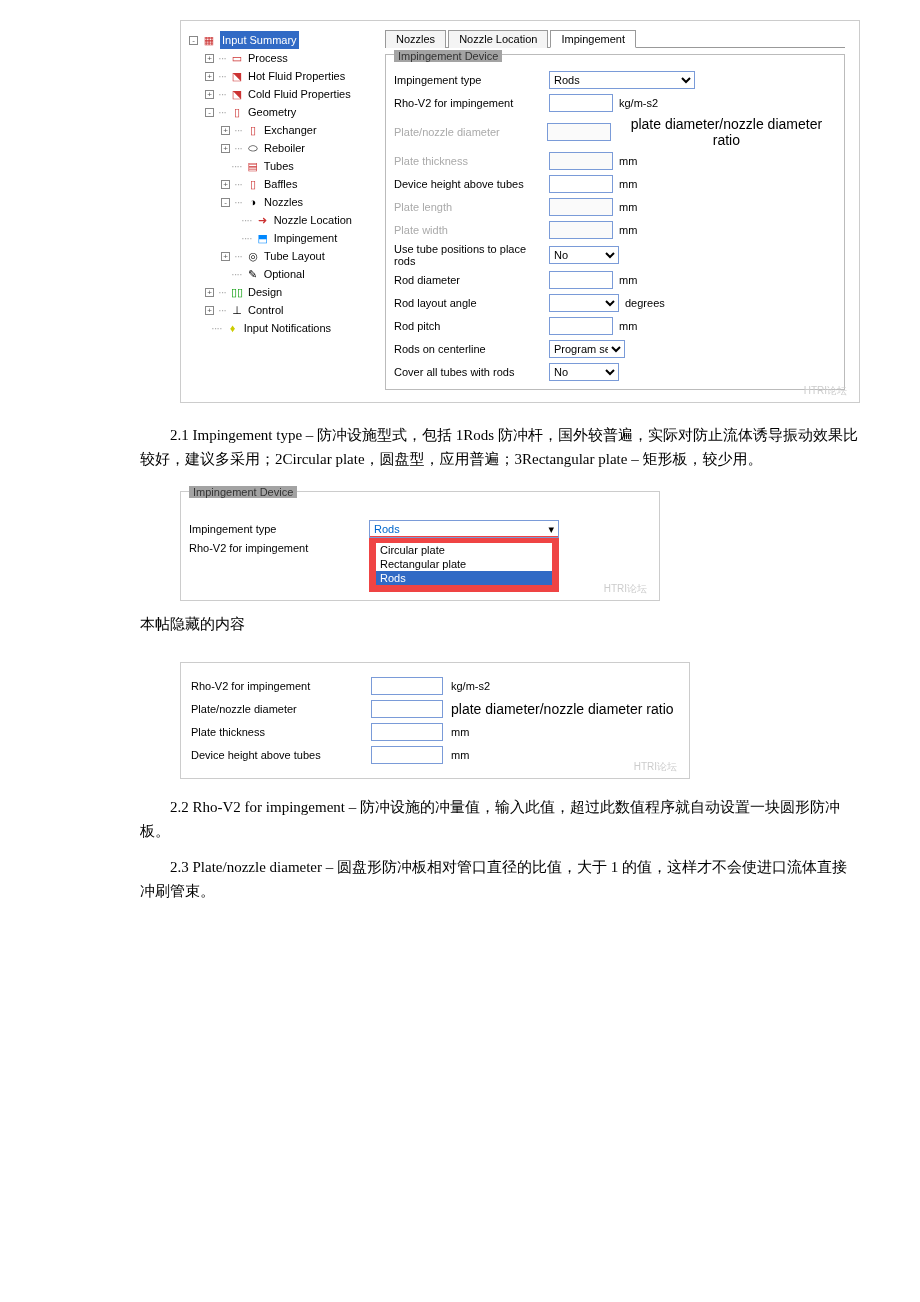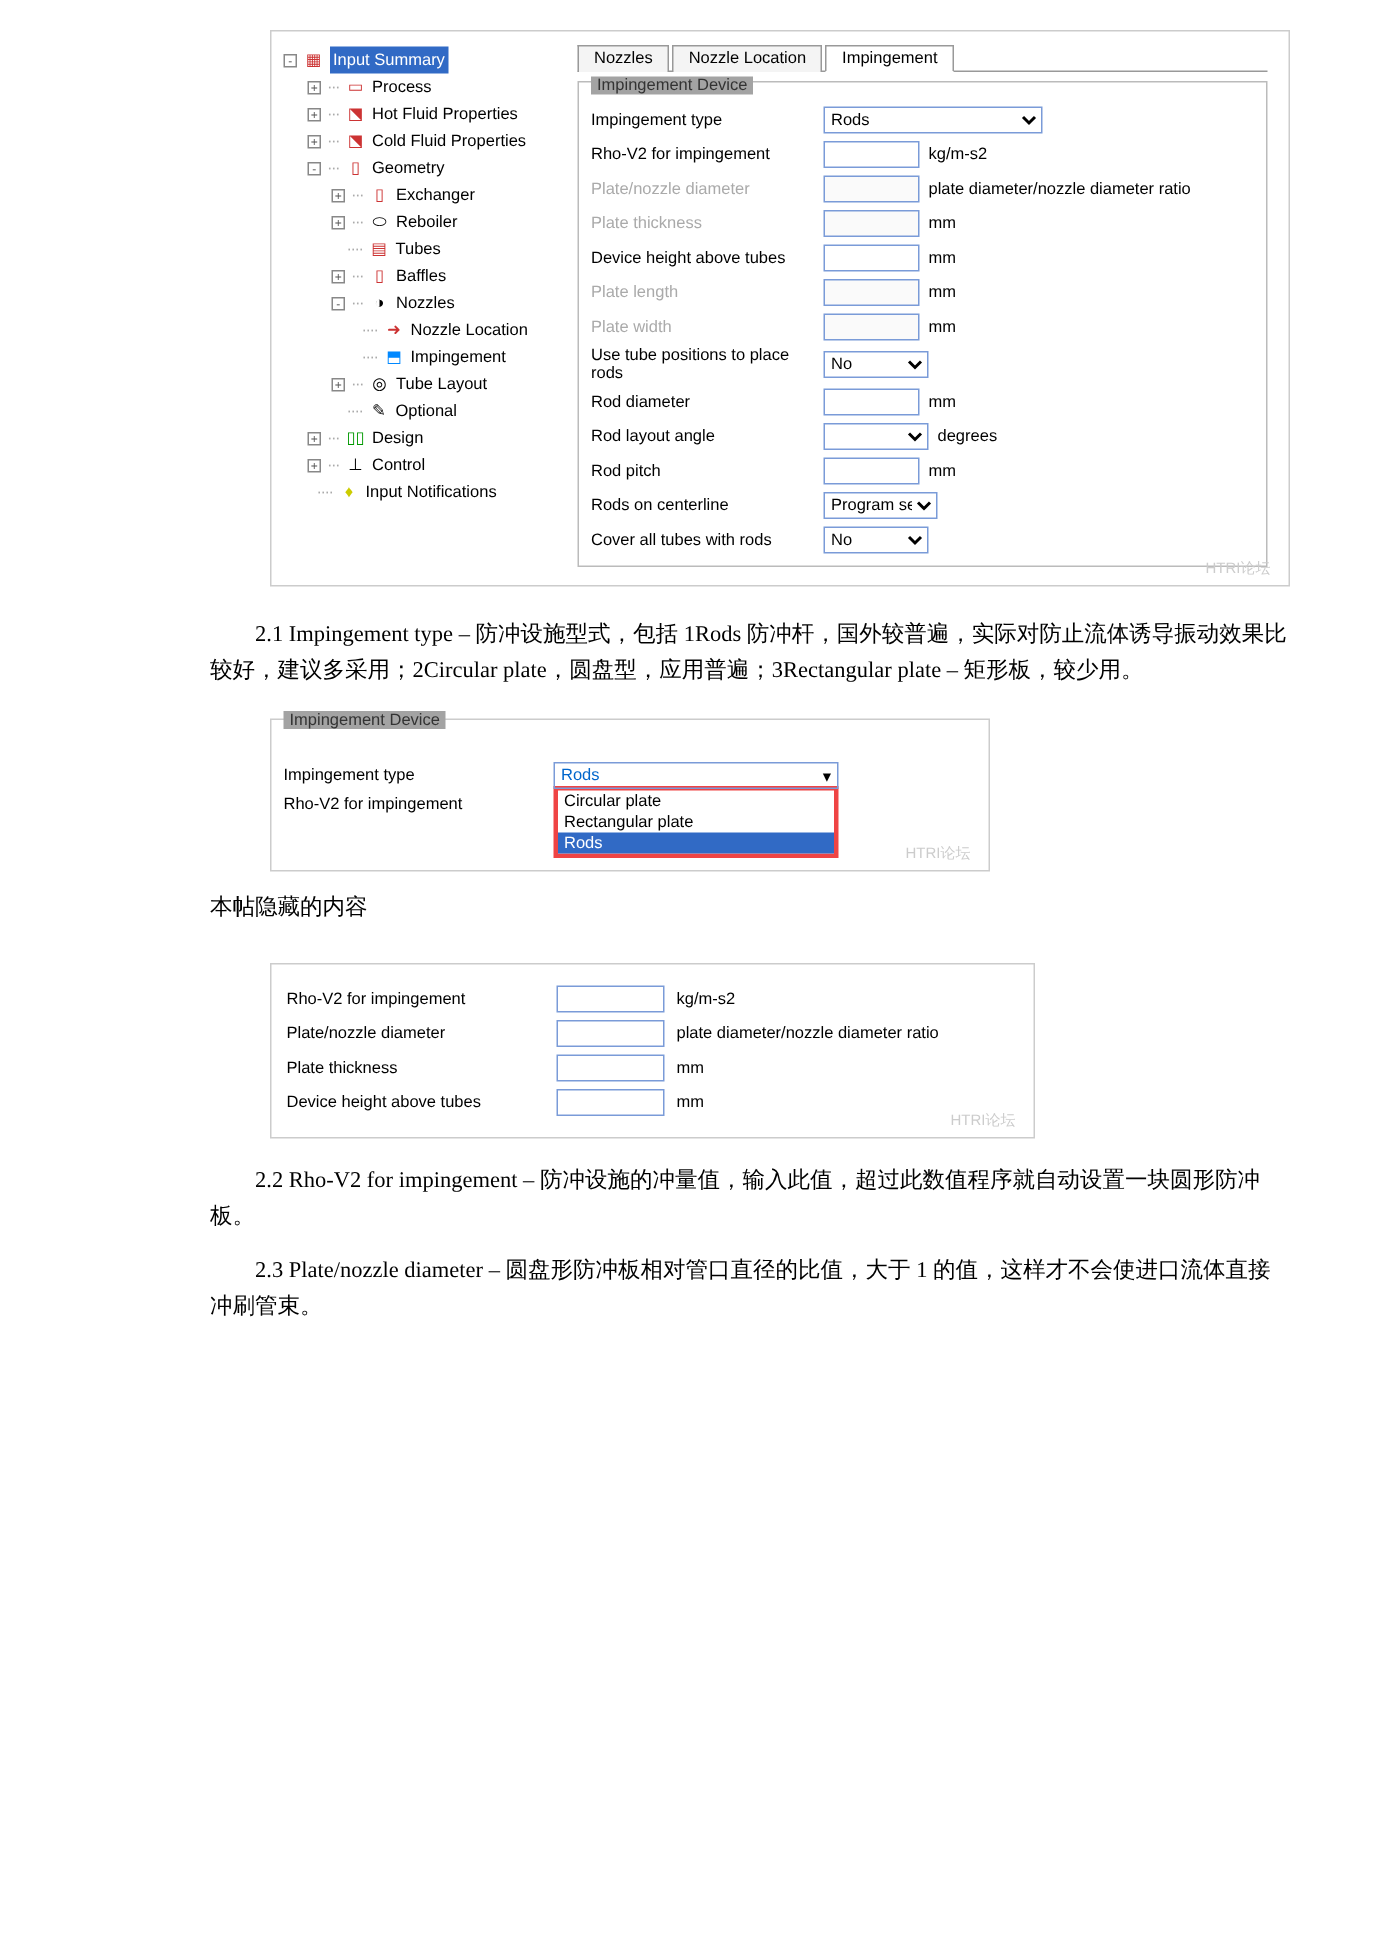--- a/index.html
+++ b/index.html
@@ -19,29 +19,29 @@
     .tab.inactive { background: #f4f4f4; }
     .fieldset { border: 1px solid #bbb; padding: 8px 8px 4px 8px; margin: 4px 0; }
     .legend { font-size: 11px; color: #333; position: relative; top: -14px; background: #a3a3a3; padding: 0 4px; display: inline-block; }
     .fields { margin-top: -10px; }
     .row { display: flex; align-items: center; margin: 3px 0; font-size: 11px; min-height: 20px; }
     .row .lbl { width: 155px; color: #000; }
     .row .lbl.disabled { color: #aaa; }
     .row input[type=text] { width: 64px; height: 18px; border: 1px solid #7a9bd8; padding: 0 2px; font-size: 11px; }
     .row select { height: 18px; border: 1px solid #7a9bd8; font-size: 11px; background:#fff; }
     .row .unit { margin-left: 6px; color: #000; }
-    .row .unit.long { font-size: 11px; }
+    .row .unit.long { font-size: 14px; text-align: center; }
     .content-pane { flex: 1; padding: 0 4px; }
     .watermark { position:absolute; right:12px; bottom:4px; font-size:10px; color:#ccc; }
     .doctext { margin: 12px 60px 12px 140px; font-family: "Times New Roman","SimSun",serif; font-size: 15px; line-height: 1.6; text-indent: 2em; }
     .dropdown-ss { margin: 20px 0 10px 180px; border: 1px solid #ccc; width: 480px; padding: 8px; font-size: 11px; position:relative; }
     .dd-field { display:flex; align-items:center; margin:4px 0;}
     .dd-field .lbl { width:180px; }
     .dd-select { border:1px solid #7a9bd8; width:190px; height:18px; display:flex; align-items:center; padding:0 4px; justify-content:space-between; }
-    .dd-list { border:3px solid #ef4444; width:190px; margin-left:180px; }
+    .dd-list { border:7px solid #ef4444; width:190px; margin-left:180px; }
     .dd-item { padding:1px 4px; }
     .dd-item.sel { background:#316ac5; color:#fff; }
     .hidden-header { margin: 14px 0 28px 140px; font-family: "Times New Roman","SimSun",serif; font-size: 15px; }
     .ss3 { margin: 10px 0 16px 180px; border: 1px solid #ccc; width: 510px; padding: 10px; font-size: 11px; position:relative; }
     .ss3 .row .lbl { width:180px; }
     .ss3 .row input[type=text]{ width:72px; }
     .ss3 .row .unit { margin-left:8px; }
   </style>
 </head>
 <body>

